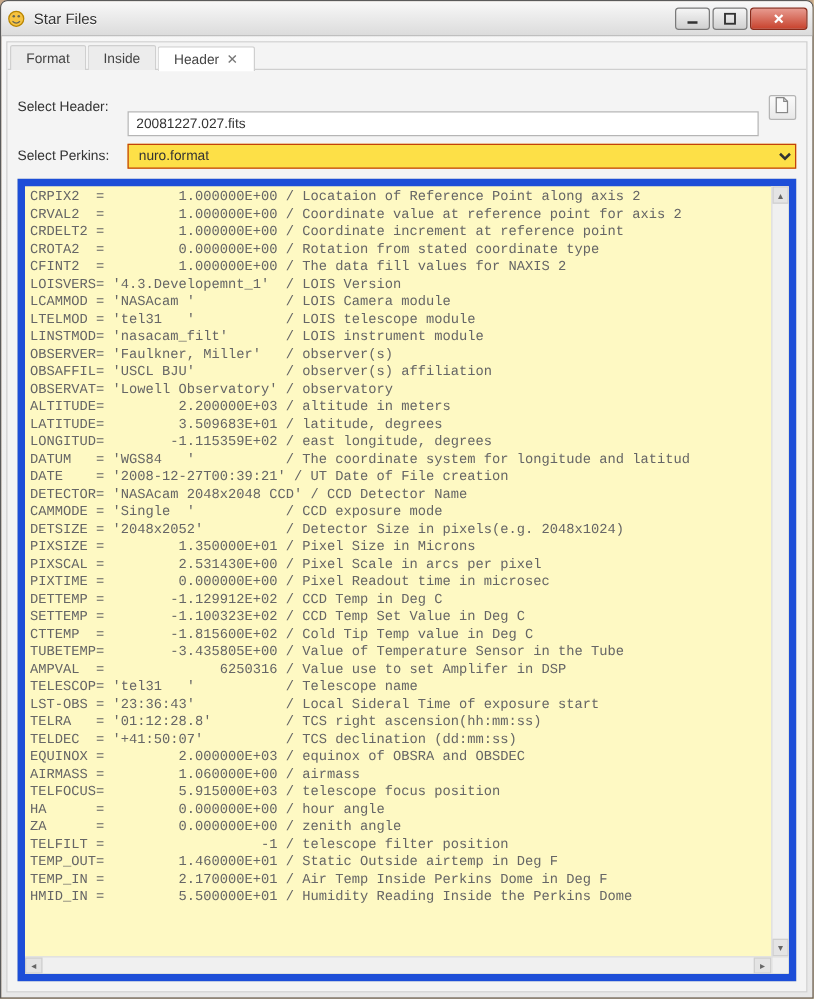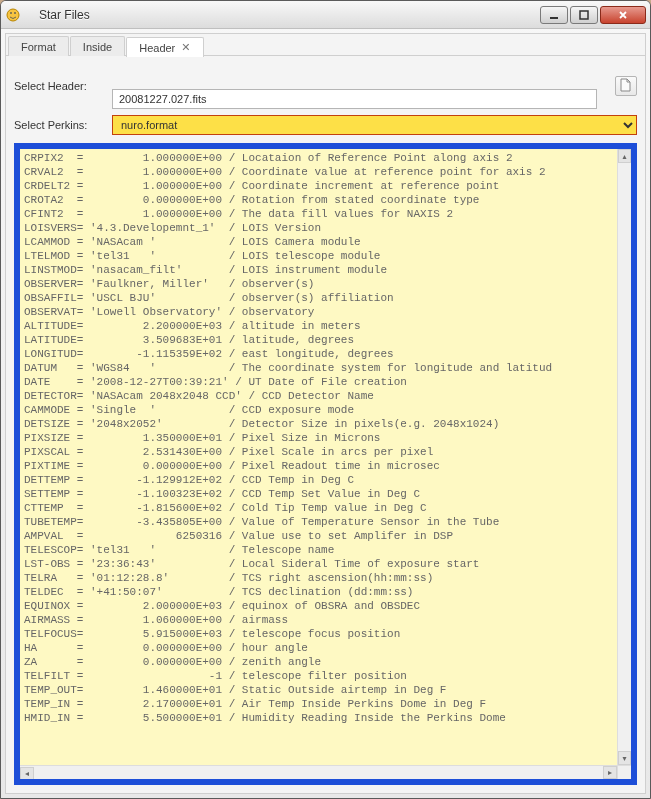--- a/index.html
+++ b/index.html
@@ -23,21 +23,20 @@
     flex-direction: column;
     overflow: hidden;
   }
   .titlebar {
     height: 28px;
     background: linear-gradient(#f8f8f8, #dcdcdc);
     border-bottom: 1px solid #bfbfbf;
     display: flex;
     align-items: center;
     padding: 0 4px;
-    gap: 12px;
   }
   .titleicon {
     width: 16px; height: 16px;
     margin-right: 6px;
     display: inline-block;
   }
   .titletext { color: #333; font-size: 12px; flex: 1; text-shadow: 0 1px 0 #fff; }
   .winbtns { display: flex; gap: 2px; }
   .winbtn {
     width: 28px; height: 18px;
@@ -102,21 +101,21 @@
     justify-content: space-between;
   }
   .tab-close {
     color: #777;
     font-family: Arial;
   }
   .formrow {
     display: flex;
     align-items: center;
     padding: 6px 8px 0 8px;
-    gap: 18px;
+    gap: 8px;
   }
   .formrow label { width: 80px; color: #333; }
   .tfield {
     flex: 1;
     border: 1px solid #b5b5b5;
     background: #fff;
     height: 20px;
     padding: 2px 6px;
     font-family: inherit;
     font-size: 11px;

